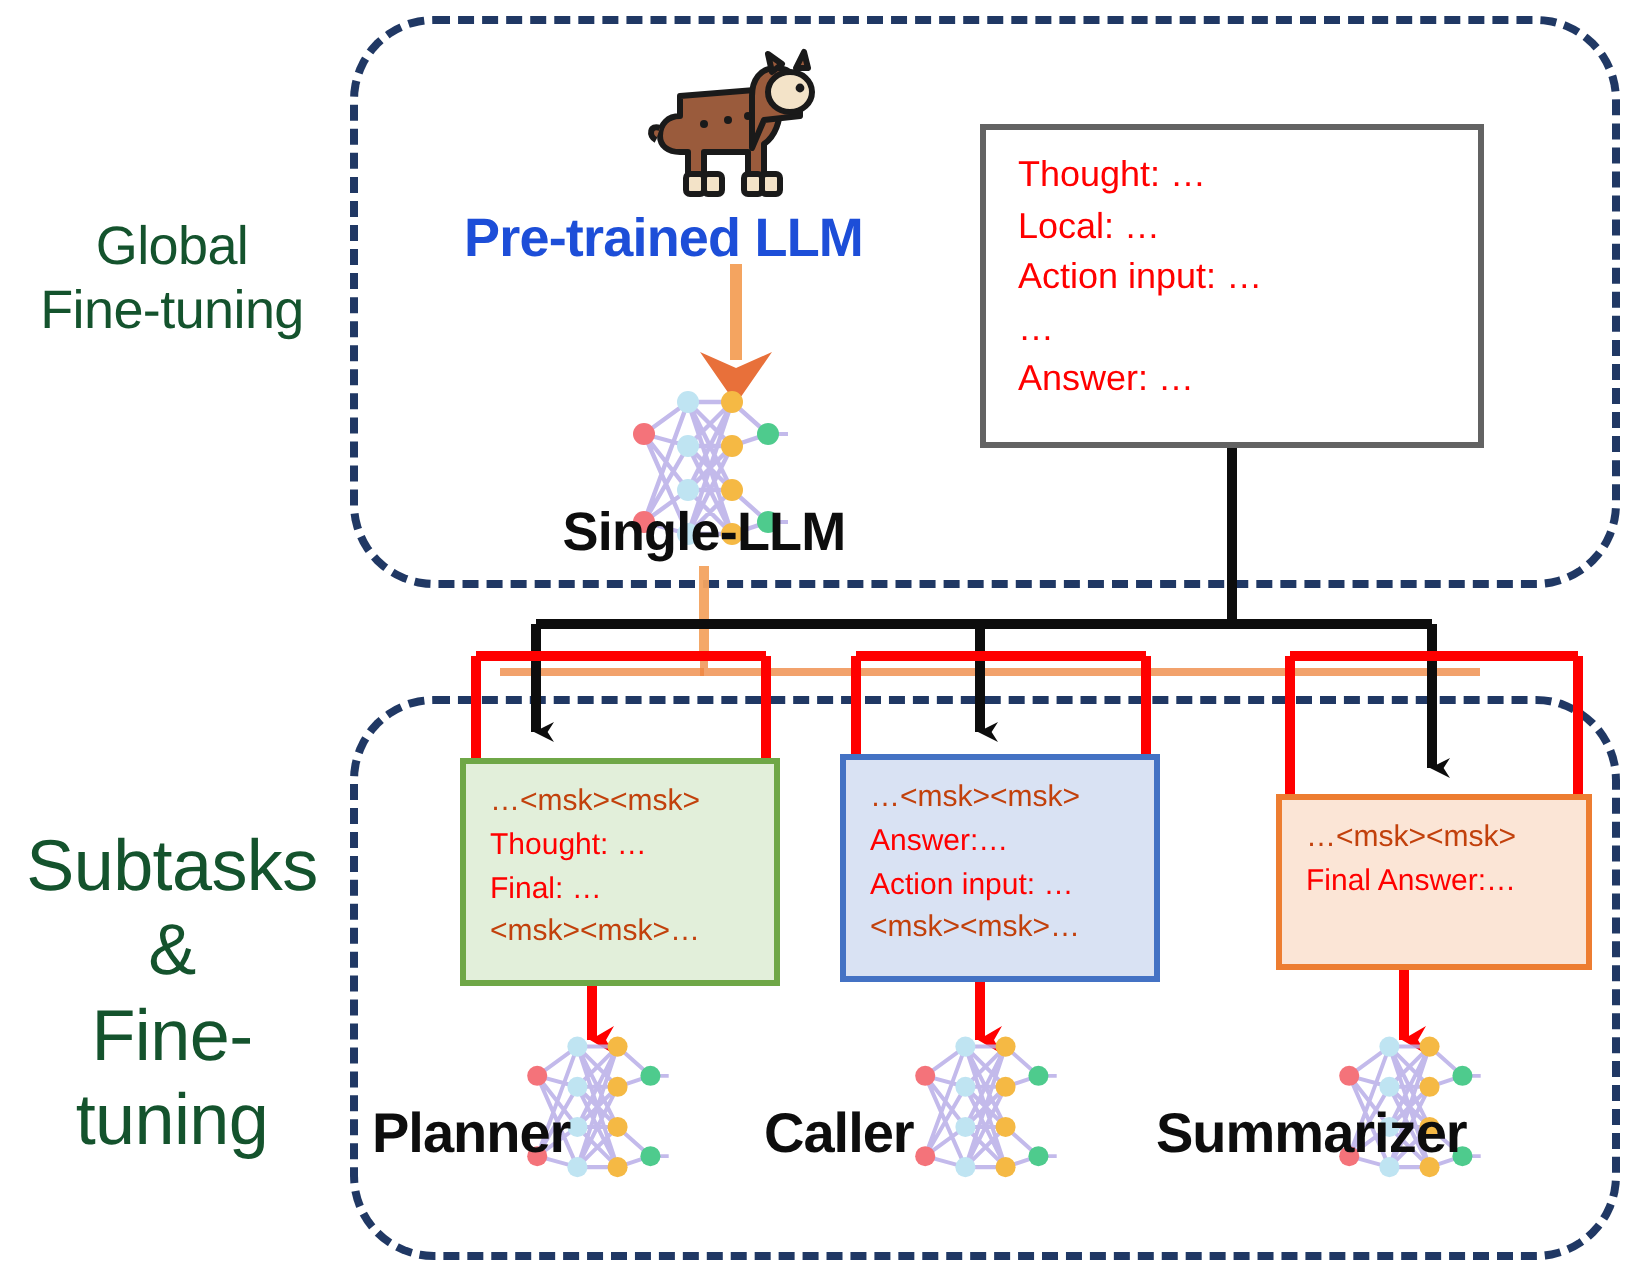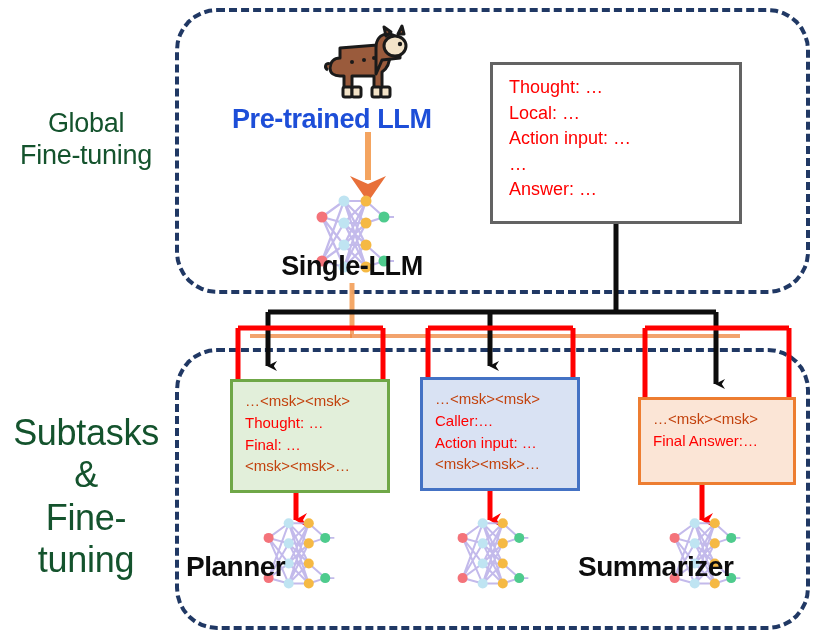--- a/index.html
+++ b/index.html
@@ -219,21 +219,21 @@
 
   <div class="subtask-box" id="box-planner">
     <div class="line">…&lt;msk&gt;&lt;msk&gt;</div>
     <div class="line red">Thought: …</div>
     <div class="line red">Final: …</div>
     <div class="line">&lt;msk&gt;&lt;msk&gt;…</div>
   </div>
 
   <div class="subtask-box" id="box-caller">
     <div class="line">…&lt;msk&gt;&lt;msk&gt;</div>
-    <div class="line red">Caller:…</div>
+    <div class="line red">Answer:…</div>
     <div class="line red">Action input: …</div>
     <div class="line">&lt;msk&gt;&lt;msk&gt;…</div>
   </div>
 
   <div class="subtask-box" id="box-summarizer">
     <div class="line">…&lt;msk&gt;&lt;msk&gt;</div>
     <div class="line red">Final Answer:…</div>
   </div>
 
   <svg class="net-small" id="net-planner" viewBox="0 0 92 92">
@@ -279,20 +279,21 @@
     <circle cx="38" cy="30" r="5.5" fill="#BFE4F2"></circle>
     <circle cx="38" cy="52" r="5.5" fill="#BFE4F2"></circle>
     <circle cx="38" cy="74" r="5.5" fill="#BFE4F2"></circle>
     <circle cx="60" cy="8" r="5.5" fill="#F5B944"></circle>
     <circle cx="60" cy="30" r="5.5" fill="#F5B944"></circle>
     <circle cx="60" cy="52" r="5.5" fill="#F5B944"></circle>
     <circle cx="60" cy="74" r="5.5" fill="#F5B944"></circle>
     <circle cx="78" cy="24" r="5.5" fill="#4ECB8D"></circle>
     <circle cx="78" cy="68" r="5.5" fill="#4ECB8D"></circle>
   </svg>
+  <div class="role-label" id="label-caller">Caller</div>
 
   <svg class="net-small" id="net-summarizer" viewBox="0 0 92 92">
     <g stroke="#B9AEE8" stroke-width="2.2" opacity="0.85">
       <path d="M16,24 L38,8 M16,24 L38,30 M16,24 L38,52 M16,24 L38,74
                M16,68 L38,8 M16,68 L38,30 M16,68 L38,52 M16,68 L38,74"></path>
       <path d="M38,8 L60,8 M38,8 L60,30 M38,8 L60,52 M38,8 L60,74
                M38,30 L60,8 M38,30 L60,30 M38,30 L60,52 M38,30 L60,74
                M38,52 L60,8 M38,52 L60,30 M38,52 L60,52 M38,52 L60,74
                M38,74 L60,8 M38,74 L60,30 M38,74 L60,52 M38,74 L60,74"></path>
       <path d="M60,8 L78,24 M60,30 L78,24 M60,52 L78,68 M60,74 L78,68"></path>

